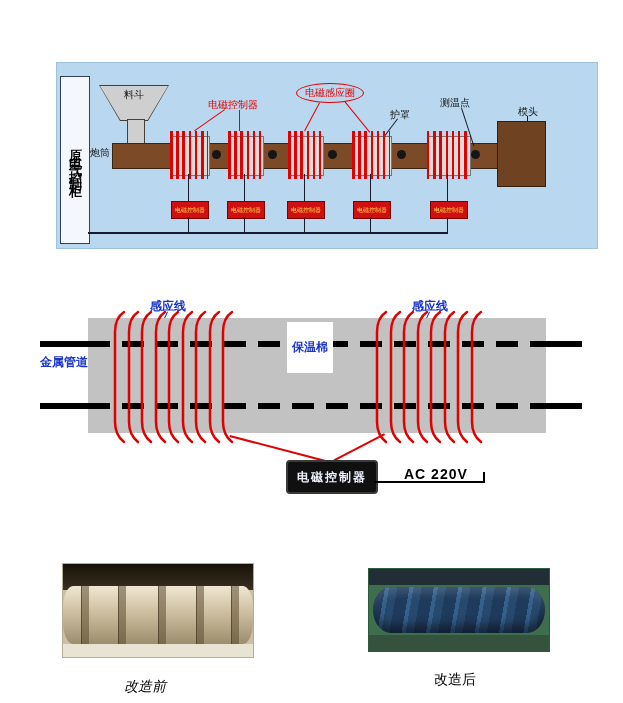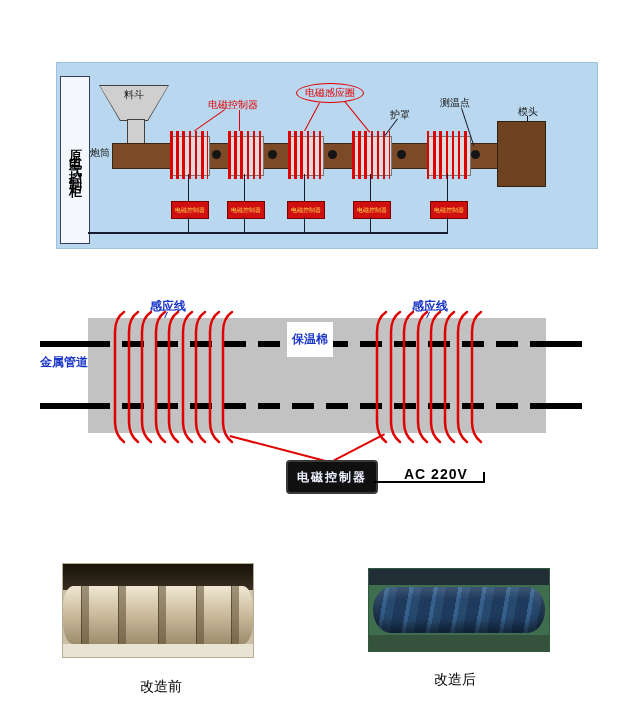--- a/index.html
+++ b/index.html
@@ -42,21 +42,21 @@
   .vline{width:1px;background:#1a1a2e;position:absolute;}
 
   .red-label{color:#e10000;font-weight:normal;font-size:10px;position:absolute;white-space:nowrap;text-align:center;}
   .blk-label{color:#111;font-size:10px;position:absolute;white-space:nowrap;}
   .blue-label{color:#1a35c8;font-weight:bold;font-size:12px;position:absolute;white-space:nowrap;}
   .coil-ellipse{border:1.5px solid #e10000;border-radius:50%;padding:2px 8px;background:transparent;}
 
   .gray-insul{left:88px;top:318px;width:458px;height:115px;background:#c2c2c2;}
   .dash{height:6px;position:absolute;background:repeating-linear-gradient(90deg,#000 0 22px,rgba(0,0,0,0) 22px 34px);}
   .solidbar{height:6px;position:absolute;background:#000;}
-  .chip{background:#fff;padding:9px 5px;}
+  .chip{background:#fff;padding:17px 5px;}
 
   .mctl{left:286px;top:460px;width:88px;height:30px;background:#101010;border:2px solid #3a3a3a;border-radius:4px;
         color:#eef0ff;font-size:12px;font-weight:bold;letter-spacing:2px;
         display:flex;align-items:center;justify-content:center;}
   .ac-label{left:404px;top:466px;font-size:14px;font-weight:bold;color:#000;letter-spacing:1px;}
   .caption{left:192px;top:504px;font-size:15px;font-weight:bold;color:#1530cc;letter-spacing:3px;}
 
   .photo-before{left:62px;top:563px;width:190px;height:93px;background:#cbbfa8;overflow:hidden;border:1px solid #b6ab93;}
   .pb-top{left:0;top:0;width:190px;height:26px;background:linear-gradient(180deg,#171208,#3a2f22);}
   .pb-pipe{left:0;top:22px;width:190px;height:58px;border-radius:10px/22px;
@@ -211,16 +211,16 @@
     <div class="pb-strap" style="left:168px;"></div>
     <div class="abs pb-bottom"></div>
   </div>
 
   <div class="abs photo-after">
     <div class="abs pa-top"></div>
     <div class="abs pa-pipe"></div>
     <div class="abs pa-base"></div>
   </div>
 
-  <div class="photo-label" style="left:140px;top:678px;">改造前</div>
+  <div class="photo-label" style="left:124px;top:678px;font-style:italic;">改造前</div>
   <div class="photo-label" style="left:434px;top:671px;">改造后</div>
 
 </div>
 
 </body></html>

